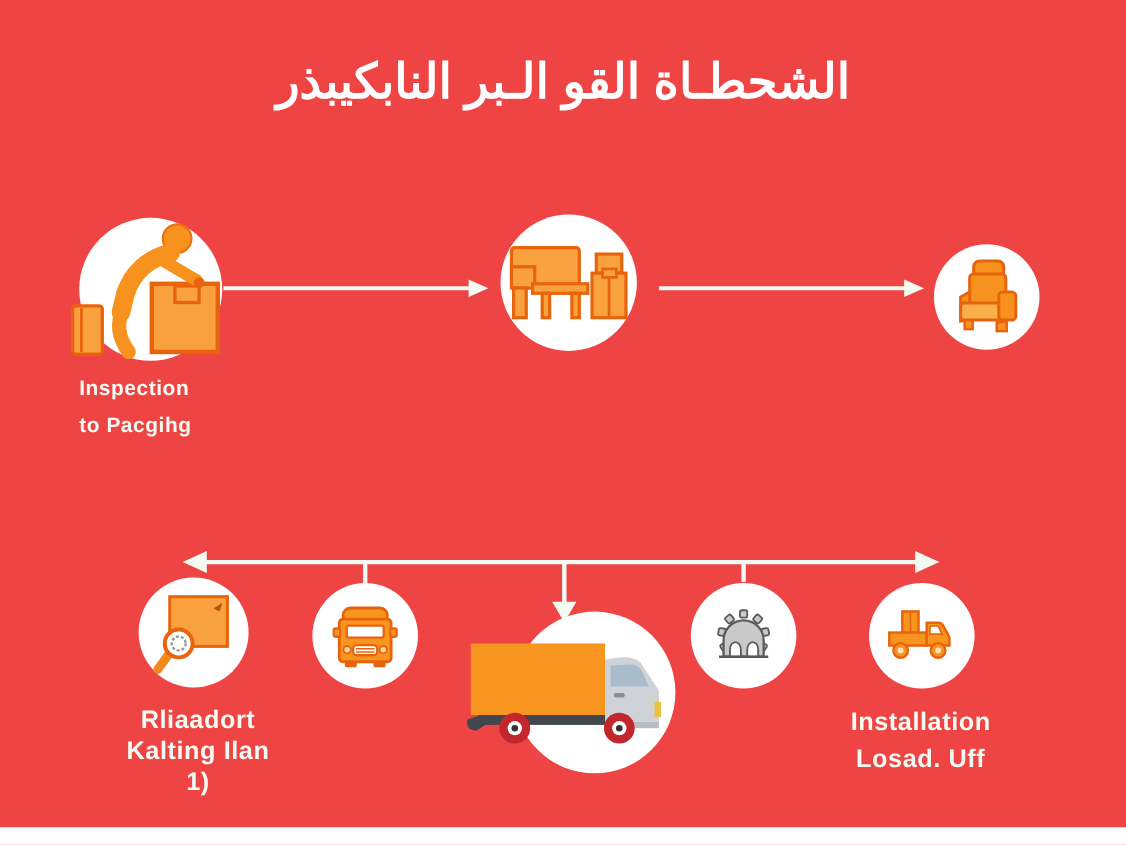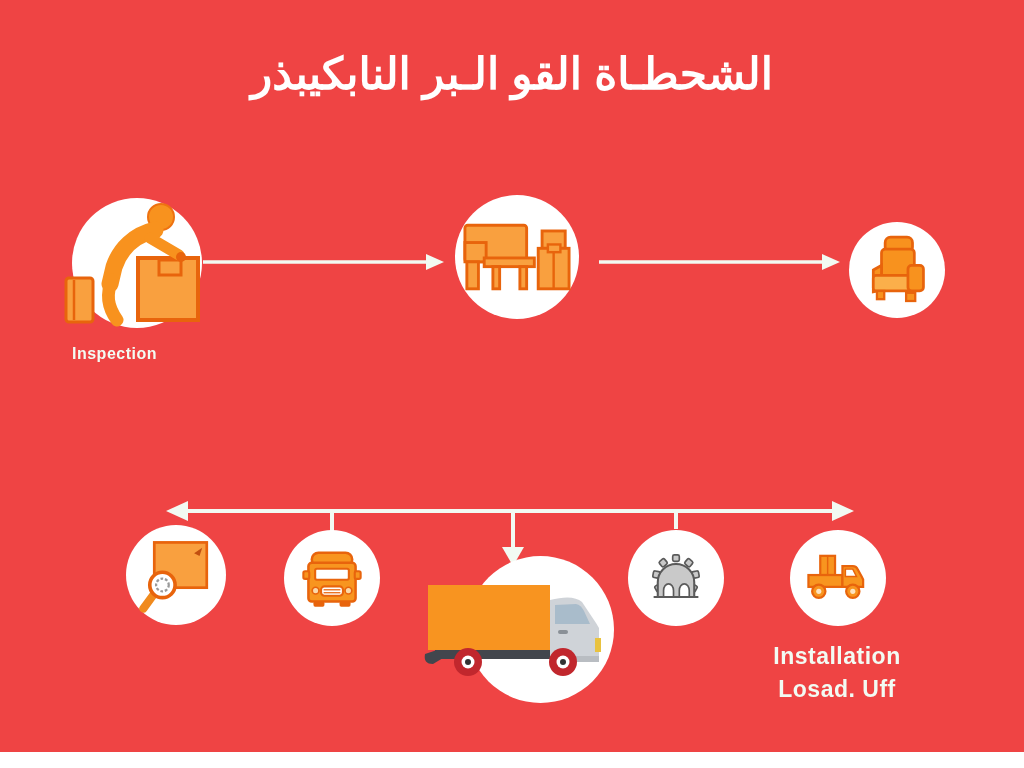--- a/index.html
+++ b/index.html
@@ -12,21 +12,21 @@
     position:absolute;top:48px;left:0;width:100%;
     text-align:center;direction:rtl;
     color:#FFFFFF;font-size:44px;font-weight:700;letter-spacing:1px;
   }
   .circle{
     position:absolute;background:#FFFFFF;border-radius:50%;
     display:flex;align-items:center;justify-content:center;
   }
   .icon-overlay{position:absolute;}
   .step-label{
-    position:absolute;color:#F2FBF3;font-size:16px;font-weight:700;
+    position:absolute;color:#F2FBF3;font-size:19px;font-weight:700;
     line-height:34px;letter-spacing:0.5px;
   }
   .bottom-label{
     position:absolute;color:#F2FBF3;font-size:23px;font-weight:700;
     line-height:28px;text-align:center;letter-spacing:0.5px;
   }
   .lbl-line{display:block;}
   svg{display:block;}
 </style>
 </head>
@@ -43,20 +43,21 @@
     <rect x="76" y="58" width="60" height="62" fill="#F9A03F" stroke="#E8640C" stroke-width="4"></rect>
     <rect x="97" y="60" width="22" height="15" fill="#F9A03F" stroke="#E8640C" stroke-width="3"></rect>
     <circle cx="99" cy="17" r="13" fill="#F8921E" stroke="#EE7211" stroke-width="2"></circle>
     <path d="M93 30 C72 35 58 49 52 67 L48 84" stroke="#F8921E" stroke-width="17" fill="none" stroke-linecap="round"></path>
     <path d="M50 80 C44 94 45 106 55 120" stroke="#F8921E" stroke-width="13" fill="none" stroke-linecap="round"></path>
     <path d="M88 38 L117 55" stroke="#F8921E" stroke-width="11" fill="none" stroke-linecap="round"></path>
     <circle cx="119" cy="57" r="5" fill="#E8640C"></circle>
   </svg>
   <div class="step-label" style="left:72px;top:337px;">
     <span class="lbl-line">Inspection</span>
+    <span class="lbl-line">to Pacgihg</span>
   </div>
 
   <svg class="icon-overlay" style="left:200px;top:251px;" width="245" height="22" viewBox="0 0 245 22">
     <line x1="3" y1="11" x2="227" y2="11" stroke="#F2FAF2" stroke-width="3.5"></line>
     <polygon points="226,3 226,19 244,11" fill="#F2FAF2"></polygon>
   </svg>
 
   <div class="circle" style="left:455px;top:195px;width:124px;height:124px;">
     <svg width="108" height="78" viewBox="0 0 112 78">
       <rect x="2" y="6" width="64" height="38" rx="3" fill="#F9A03F" stroke="#E8640C" stroke-width="3"></rect>
@@ -169,19 +170,24 @@
       <rect x="6" y="28" width="46" height="16" fill="#F8951F" stroke="#E8640C" stroke-width="3"></rect>
       <path d="M52 16 L66 16 Q71 16 73 21 L78 30 L80 34 L80 44 L52 44 Z" fill="#F8951F" stroke="#E8640C" stroke-width="3"></path>
       <path d="M56 20 L66 20 L71 30 L56 30 Z" fill="#FFFFFF" stroke="#E8640C" stroke-width="2"></path>
       <circle cx="20" cy="50" r="9" fill="#F8951F" stroke="#E8640C" stroke-width="3"></circle>
       <circle cx="20" cy="50" r="3.5" fill="#FDE3C1"></circle>
       <circle cx="66" cy="50" r="9" fill="#F8951F" stroke="#E8640C" stroke-width="3"></circle>
       <circle cx="66" cy="50" r="3.5" fill="#FDE3C1"></circle>
     </svg>
   </div>
 
+  <div class="bottom-label" style="left:100px;top:640px;width:160px;">
+    <span class="lbl-line">Rliaadort</span>
+    <span class="lbl-line">Kalting Ilan</span>
+    <span class="lbl-line">1)</span>
+  </div>
 
   <div class="bottom-label" style="left:757px;top:640px;width:160px;line-height:33px;">
     <span class="lbl-line">Installation</span>
     <span class="lbl-line">Losad. Uff</span>
   </div>
 
 </div>
 
 </body></html>

